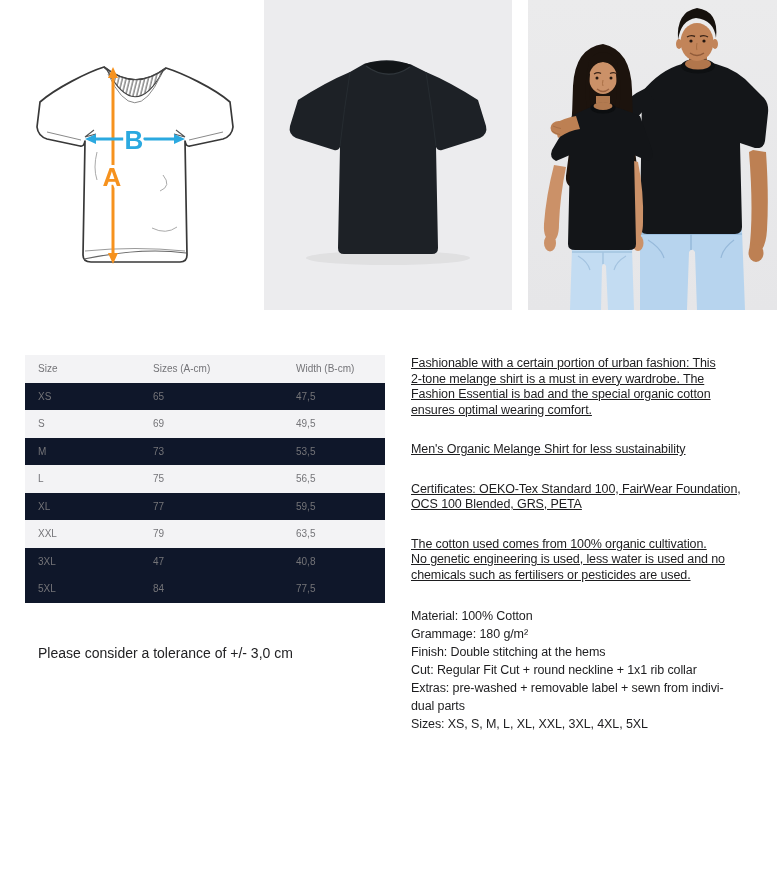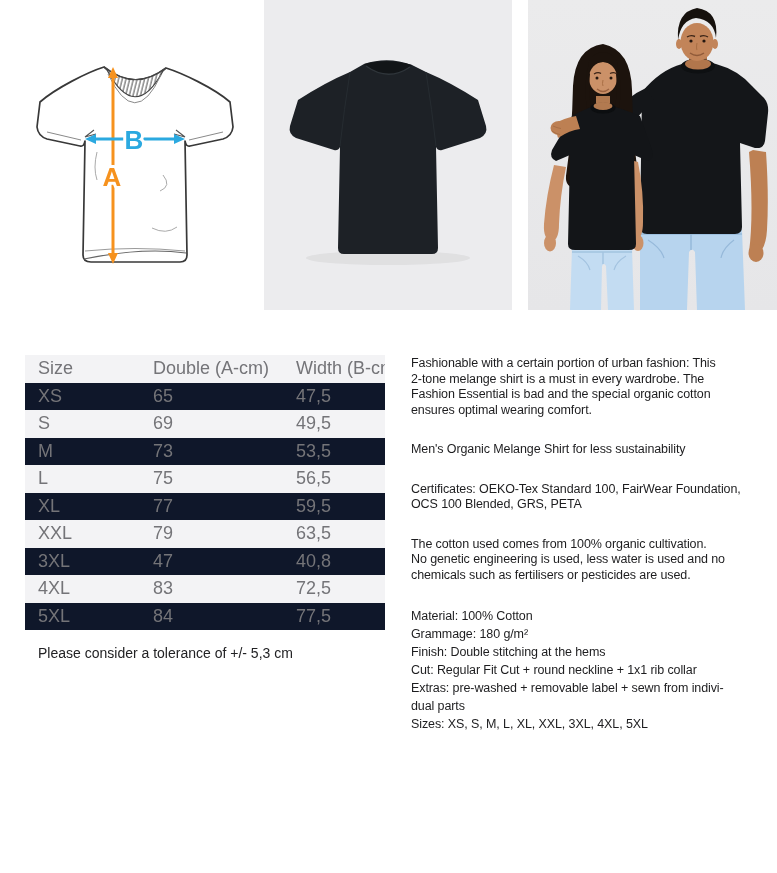--- a/index.html
+++ b/index.html
@@ -8,33 +8,33 @@
     font-family:"Liberation Sans","DejaVu Sans",sans-serif;
     -webkit-font-smoothing:antialiased;overflow:hidden;
   }
   .tile{position:absolute;top:0;height:310px;margin:0;padding:0;}
   .tile svg{display:block;width:100%;height:100%;}
   .tile-1{left:0;width:252px;background:#ffffff;}
   .tile-2{left:264px;width:248px;background:#ececee;}
   .tile-3{left:528px;width:249px;background:#e9e9ea;}
 
   .size-table{position:absolute;left:25px;top:355px;width:360px;
-    font-size:18px;color:#747478;}
+    font-size:10px;color:#747478;}
   .trow{display:grid;grid-template-columns:115px 143px 102px;
     height:27.5px;line-height:27.5px;}
   .trow > div{padding-left:13px;white-space:nowrap;overflow:hidden;}
   .row-light{background:#f3f3f5;}
   .row-dark{background:#0f172a;}
 
   .tolerance-note{position:absolute;left:38px;top:645px;margin:0;
     font-size:14px;color:#222224;}
 
   .description{position:absolute;left:411px;top:356px;width:366px;
     font-size:12.5px;line-height:15.5px;color:#1d1d1f;letter-spacing:-0.1px;}
-  .description p{margin:0 0 24px 0;white-space:pre-line;}
+  .description p{margin:0 0 24px 0;white-space:pre-line;text-decoration:underline;}
   .specs div{white-space:pre-line;line-height:18px;}
 
   .diag-label{font-family:"Liberation Sans",sans-serif;font-weight:bold;
     font-size:26px;paint-order:stroke;stroke:#ffffff;stroke-width:6px;
     stroke-linejoin:round;text-anchor:middle;}
 </style>
 </head>
 <body>
 
 <figure class="tile tile-1">
@@ -147,21 +147,21 @@
       <path d="M48,116 Q36,118 26,124 L30,138 Q42,130 52,129 Z" fill="#bd8053"></path>
       <ellipse cx="31" cy="128" rx="8.5" ry="7" fill="#bd8053"></ellipse>
       <path d="M24,131 q4,3 8,3.5 M25,126 q4,2 8,2.5" stroke="#a96f45" stroke-width="1" fill="none"></path>
     </g>
   </svg>
 </figure>
 
 <div class="size-table">
   <div class="trow row-light">
     <div>Size</div>
-    <div>Double (A-cm)</div>
+    <div>Sizes (A-cm)</div>
     <div>Width (B-cm)</div>
   </div>
   <div class="trow row-dark">
     <div>XS</div>
     <div>65</div>
     <div>47,5</div>
   </div>
   <div class="trow row-light">
     <div>S</div>
     <div>69</div>
@@ -185,33 +185,28 @@
   <div class="trow row-light">
     <div>XXL</div>
     <div>79</div>
     <div>63,5</div>
   </div>
   <div class="trow row-dark">
     <div>3XL</div>
     <div>47</div>
     <div>40,8</div>
   </div>
-  <div class="trow row-light">
-    <div>4XL</div>
-    <div>83</div>
-    <div>72,5</div>
-  </div>
   <div class="trow row-dark">
     <div>5XL</div>
     <div>84</div>
     <div>77,5</div>
   </div>
 </div>
 
-<p class="tolerance-note">Please consider a tolerance of +/- 5,3 cm</p>
+<p class="tolerance-note">Please consider a tolerance of +/- 3,0 cm</p>
 
 <div class="description">
   <p>Fashionable with a certain portion of urban fashion: This
 2-tone melange shirt is a must in every wardrobe. The
 Fashion Essential is bad and the special organic cotton
 ensures optimal wearing comfort.</p>
   <p>Men's Organic Melange Shirt for less sustainability</p>
   <p>Certificates: OEKO-Tex Standard 100, FairWear Foundation,
 OCS 100 Blended, GRS, PETA</p>
   <p>The cotton used comes from 100% organic cultivation.

